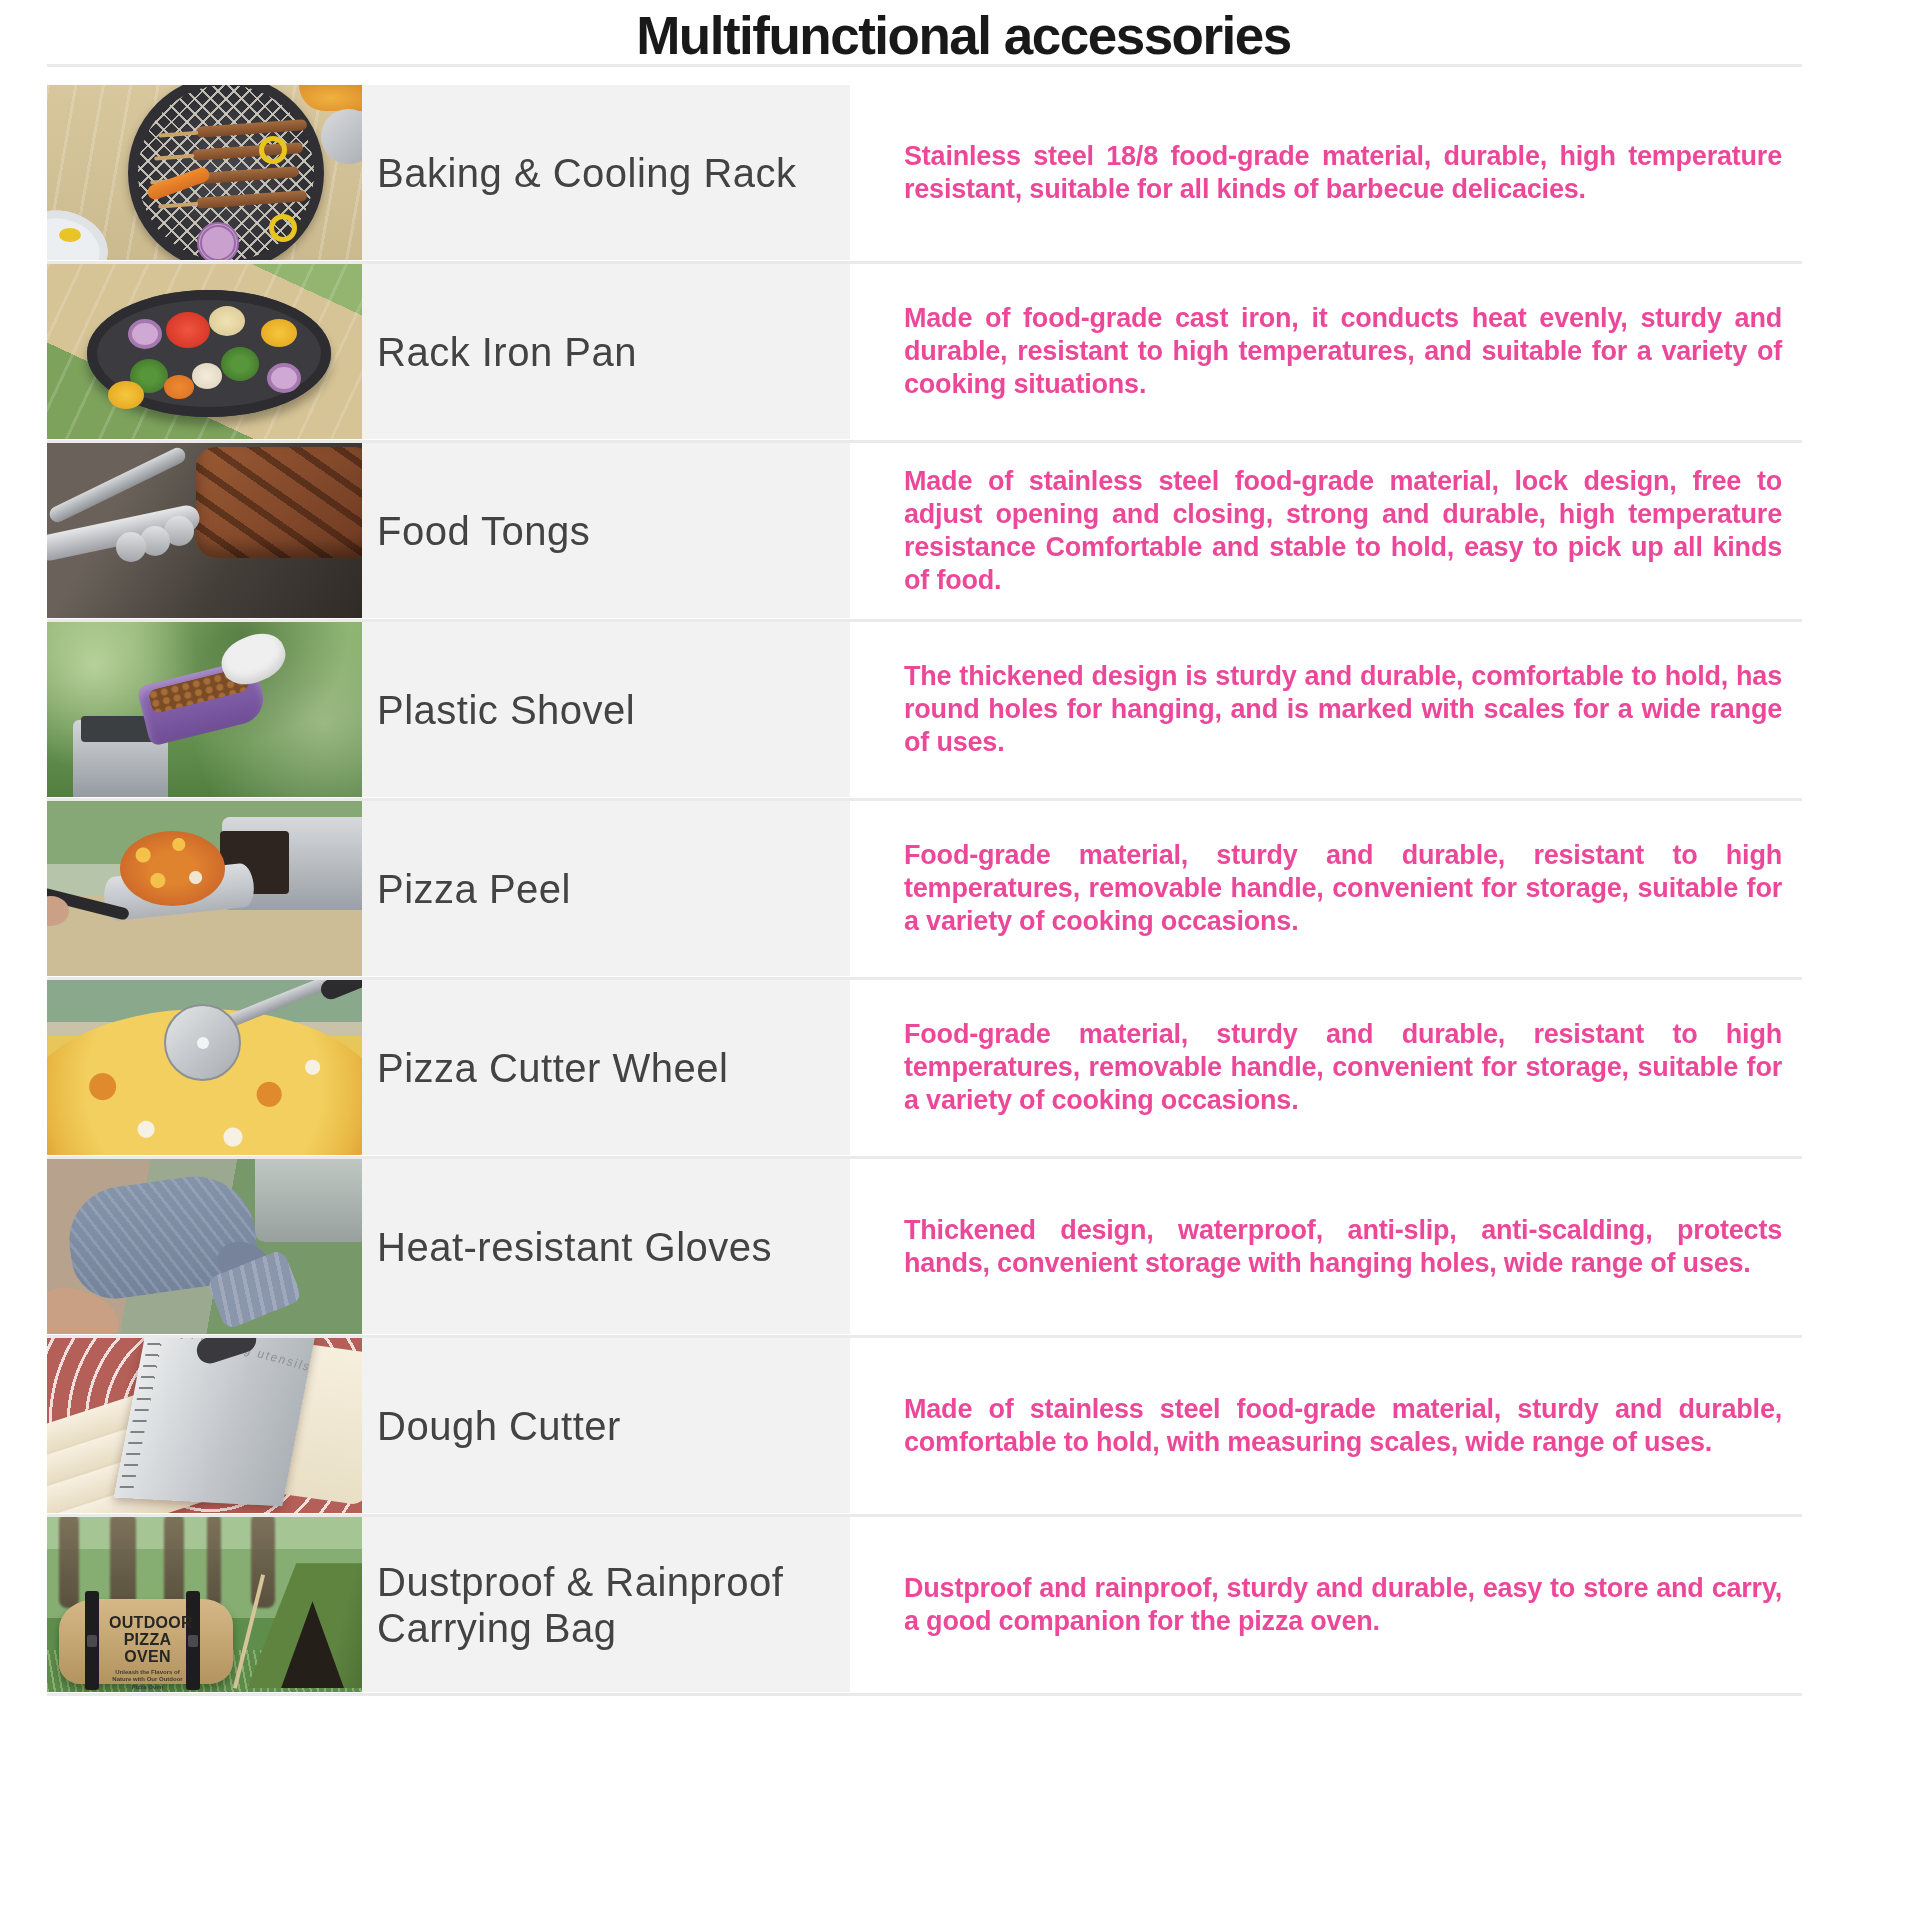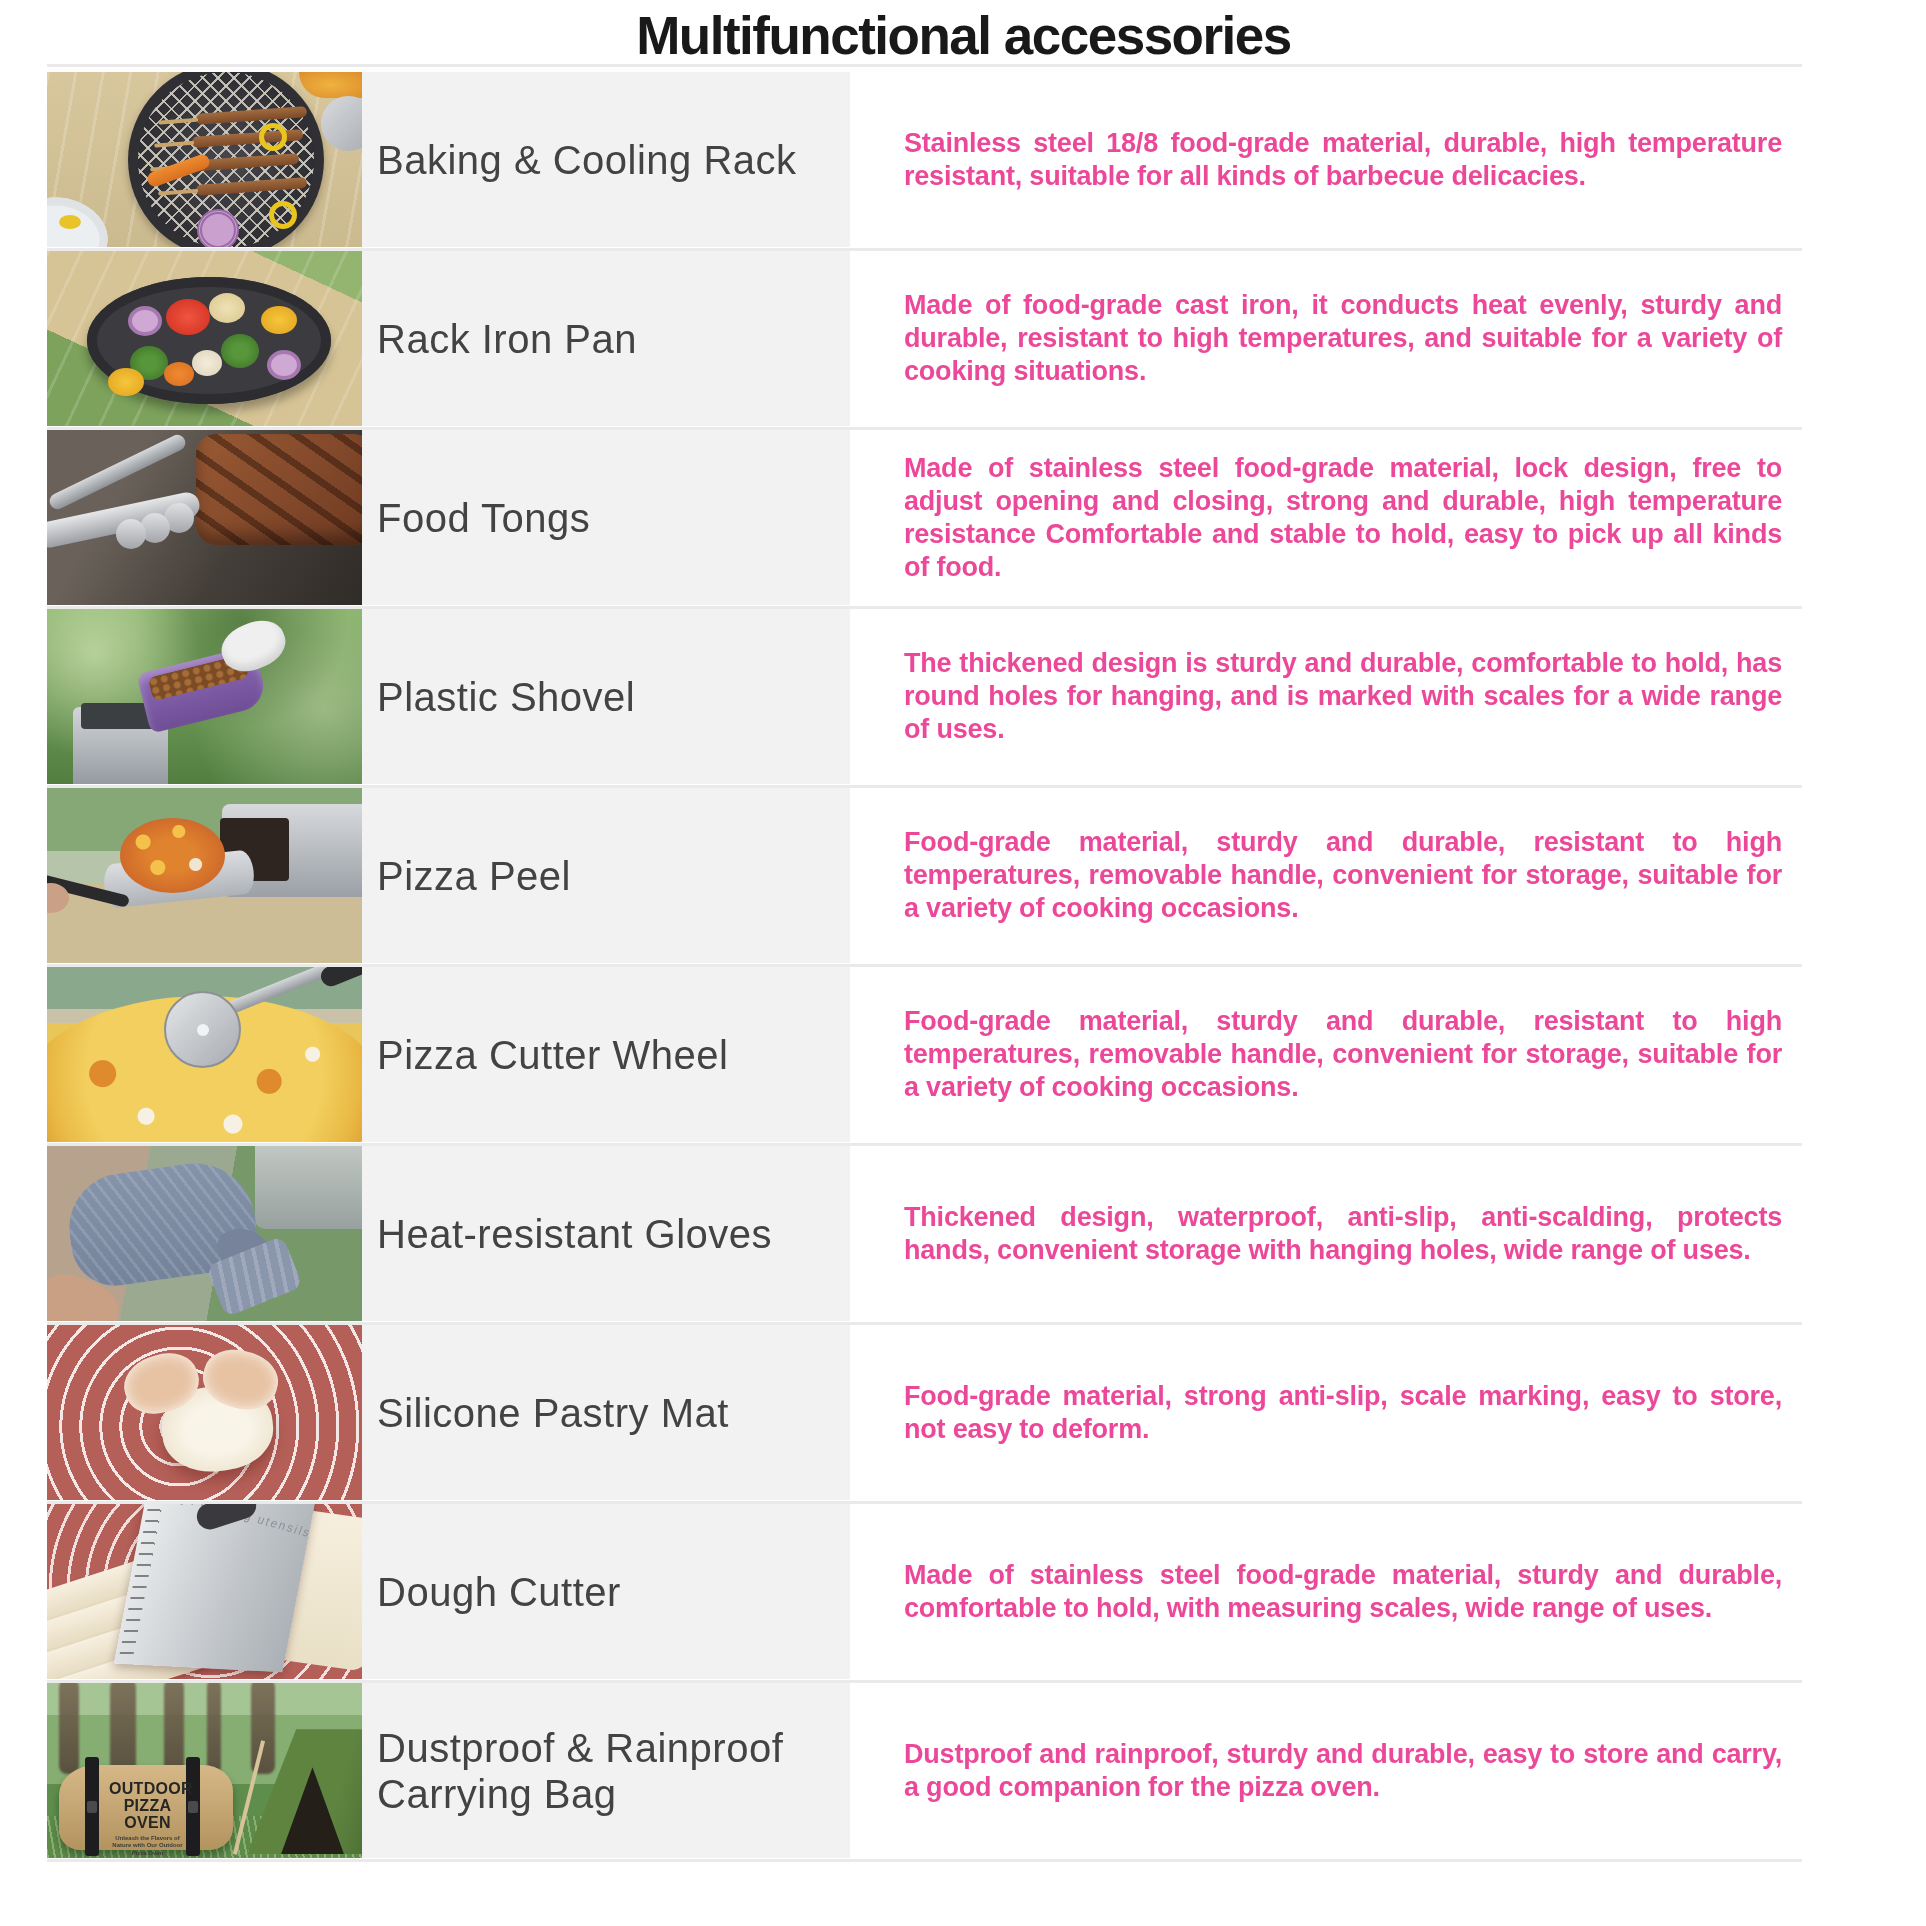--- a/index.html
+++ b/index.html
@@ -7,21 +7,21 @@
     width:1927px;height:1927px;overflow:hidden;background:#ffffff;
     font-family:"Liberation Sans",sans-serif;position:relative;
   }
   
   .hdr{width:1927px;text-align:center;padding-top:8px;}
   .hdr h1{
     margin:0;font-size:53px;line-height:1.06;font-weight:800;
     color:#191919;letter-spacing:-1.5px;
   }
   
-  .tbl{margin-left:47px;width:1755px;border-top:3px solid #eaeaea;padding-top:5px;}
+  .tbl{margin-left:47px;width:1755px;border-top:3px solid #eaeaea;padding-top:18px;}
   .row{display:flex;height:175px;margin-bottom:4px;position:relative;}
   .row::after{content:"";position:absolute;left:0;right:0;bottom:-4px;height:3px;background:#eaeaea;}
   .name-cell{
     width:488px;flex:none;background:#f2f2f2;display:flex;align-items:center;
     padding-left:15px;box-sizing:border-box;
   }
   .name-cell span{
     font-size:40px;font-weight:300;color:#434343;letter-spacing:0.5px;line-height:1.15;
   }
   .desc-cell{
@@ -300,33 +300,20 @@
       <div class="abs cuff"></div>
     </div>
     <div class="name-cell">
       <span>Heat-resistant Gloves</span>
     </div>
     <div class="desc-cell">
       <p>Thickened design, waterproof, anti-slip, anti-scalding, protects hands, convenient storage with hanging holes, wide range of uses.</p>
     </div>
   </div>
 
-  <div class="row">
-    <div class="scene sc-mat">
-      <div class="abs dough8"></div>
-      <div class="abs hand8a"></div>
-      <div class="abs hand8b"></div>
-    </div>
-    <div class="name-cell">
-      <span>Silicone Pastry Mat</span>
-    </div>
-    <div class="desc-cell">
-      <p>Food-grade material, strong anti-slip, scale marking, easy to store, not easy to deform.</p>
-    </div>
-  </div>
 
   <div class="row">
     <div class="scene sc-dough">
       <div class="abs slab"></div>
       <div class="abs log" style="left:-34px;top:63px;"></div>
       <div class="abs log" style="left:-36px;top:95px;"></div>
       <div class="abs log" style="left:-38px;top:127px;"></div>
       <div class="abs log" style="left:-40px;top:158px;"></div>
       <div class="abs blade">
         <div class="abs ticks"></div>

